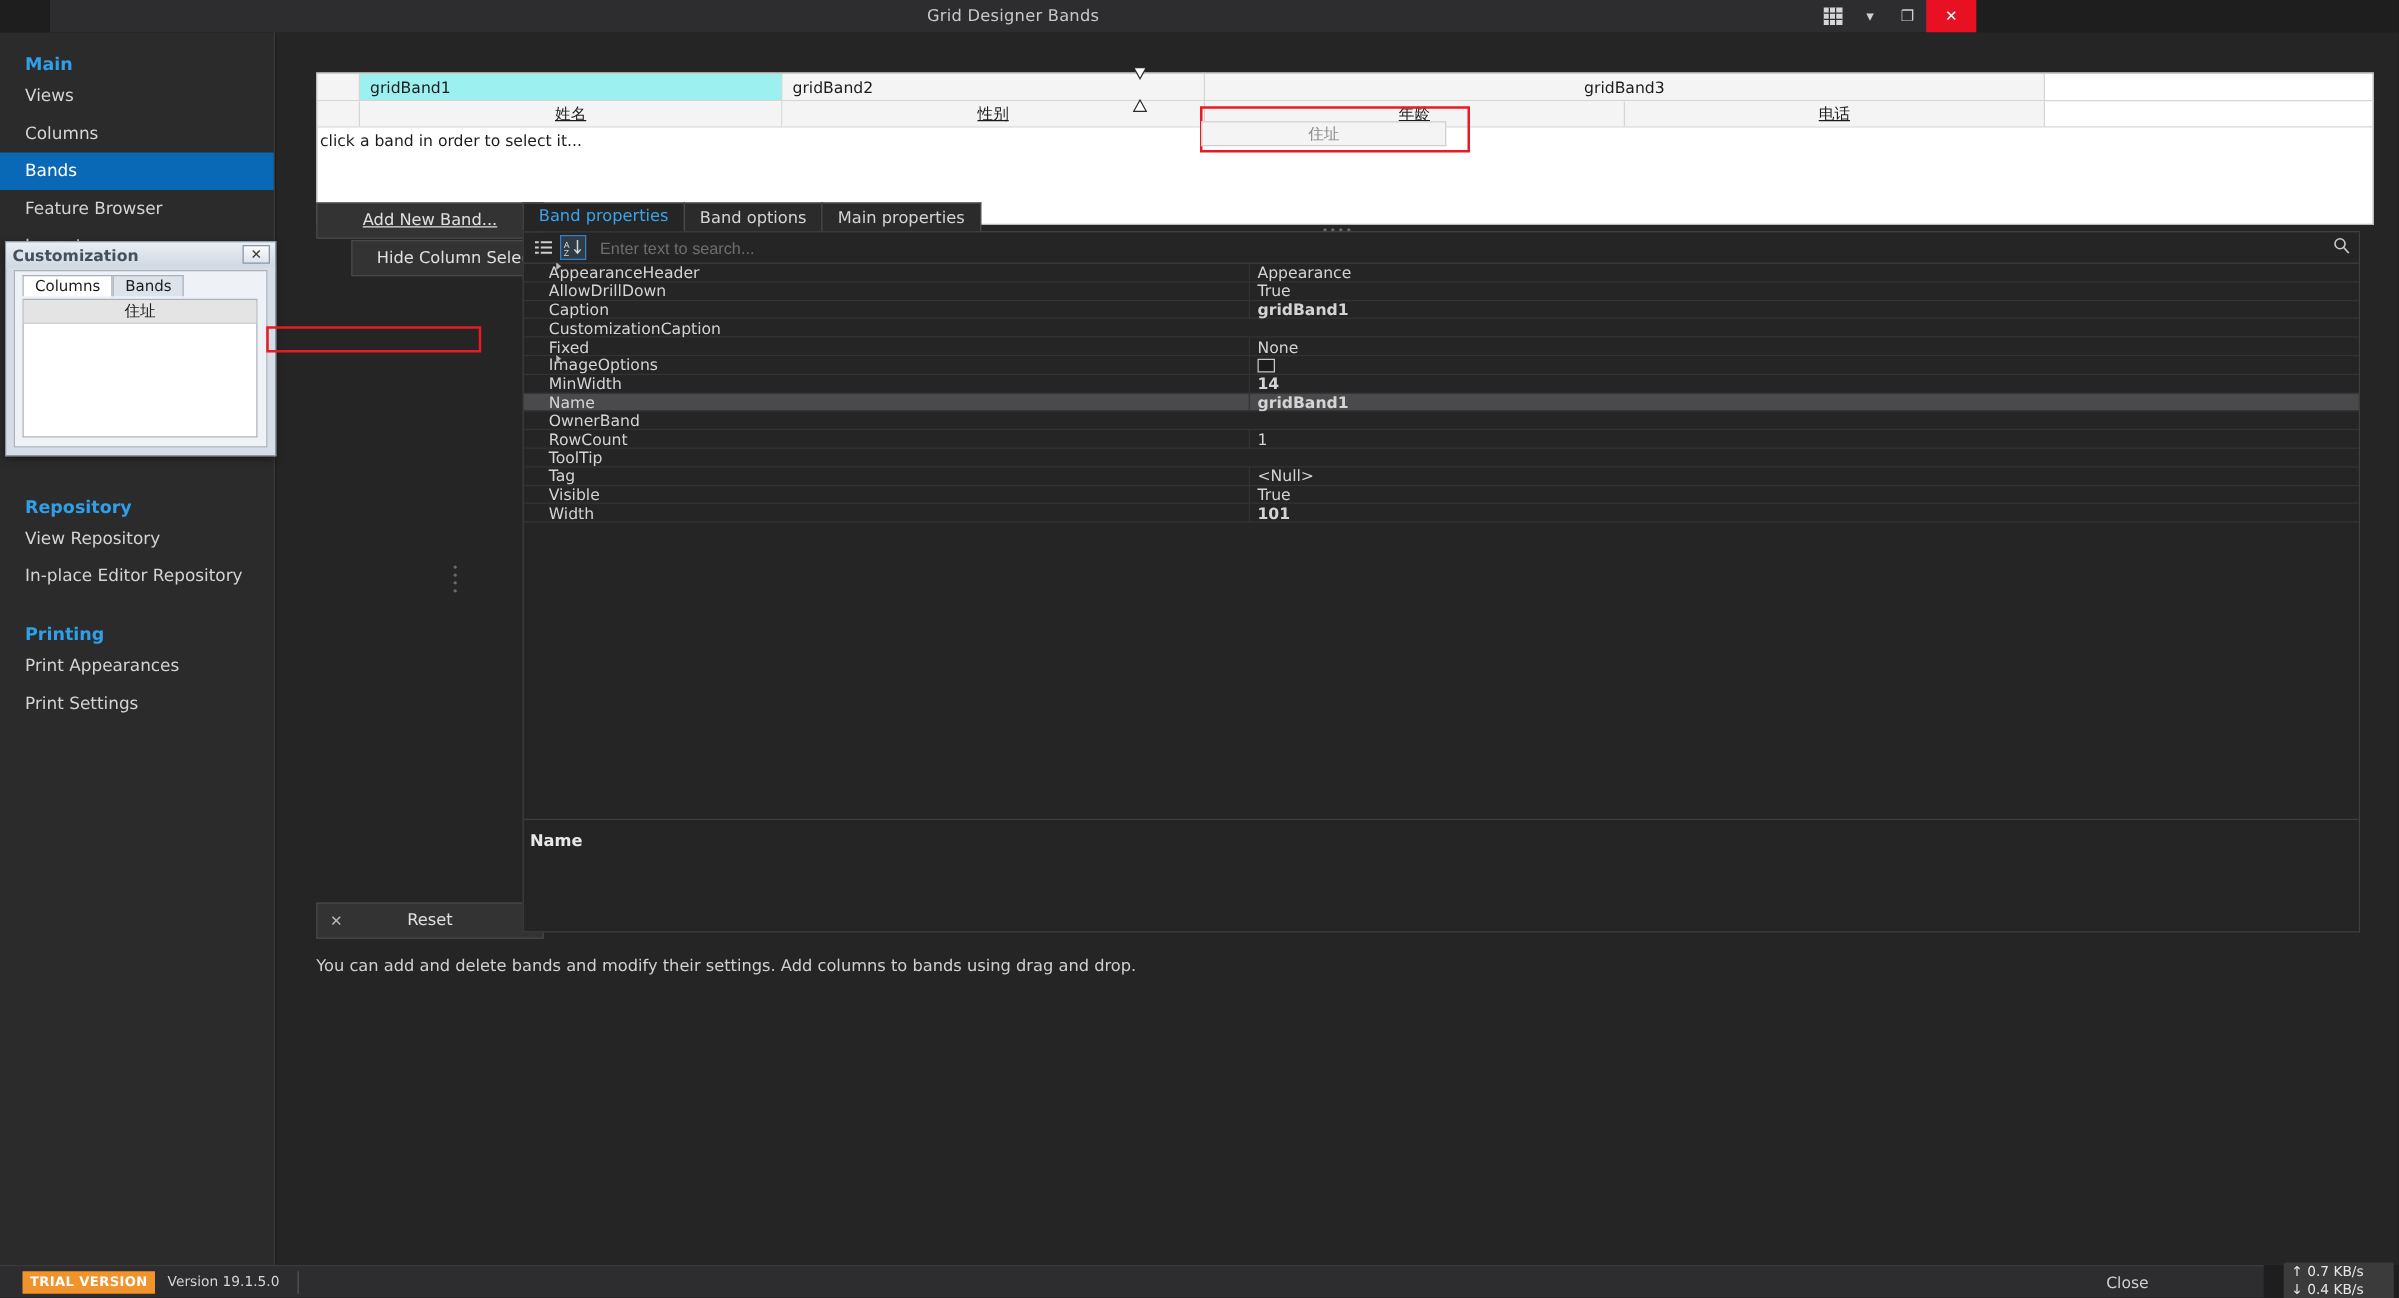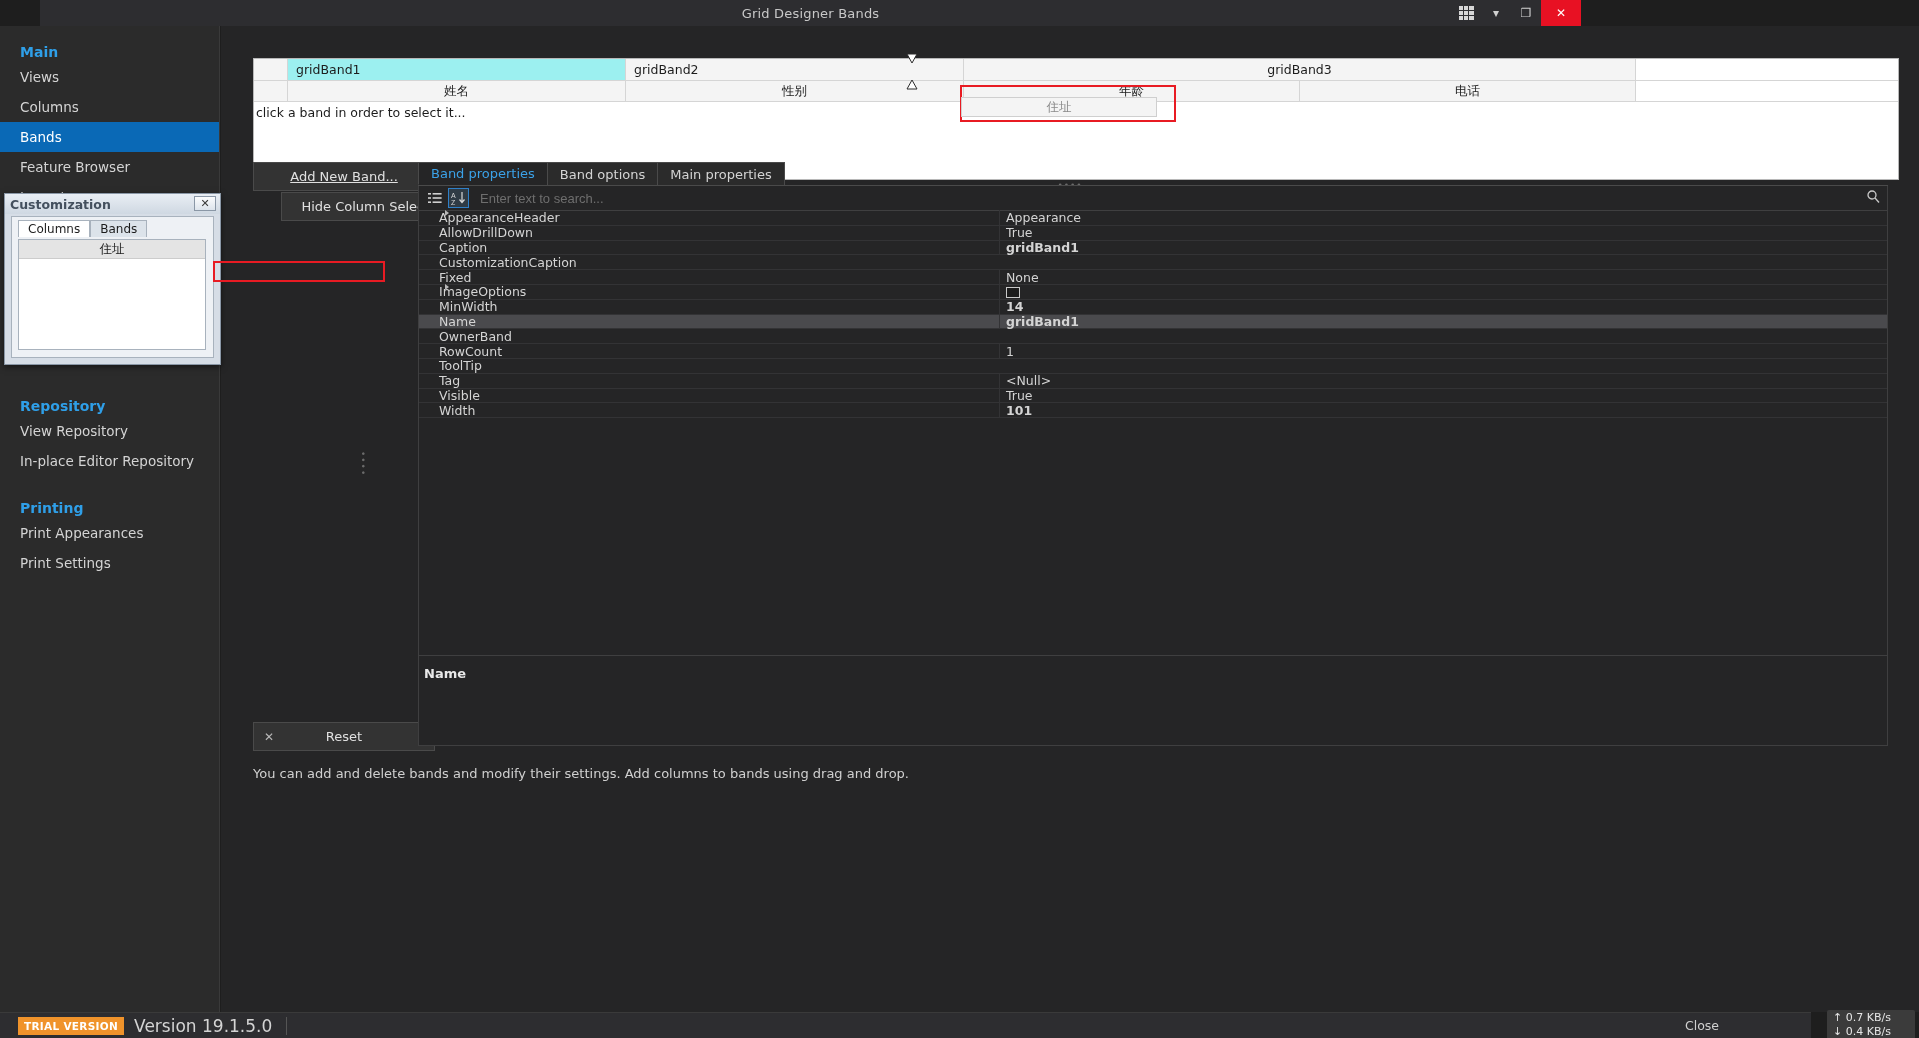--- a/index.html
+++ b/index.html
@@ -84,21 +84,21 @@
     background: #f4f4f4;
     padding-left: 8px;
     overflow: hidden; white-space: nowrap;
   }
   .band-cell.selected { background: #9cf0f0; }
   .col-row { display: flex; height: 21px; width: 100%; border-bottom: 1px solid #d5d5d5; }
   .col-cell {
     border-right: 1px solid #d5d5d5;
     display: flex; align-items: center; justify-content: center;
     font-size: 12.5px; color: #1c1c1c; background: #f4f4f4;
-    overflow: hidden; white-space: nowrap;
+    overflow: hidden; white-space: nowrap; text-decoration: underline;
   }
   #bandHint {
     font-size: 12.5px; color: #1c1c1c;
     padding: 3px 2px 0 2px;
   }
   
   #previewSplit {
     position: absolute; left: 0; top: 155px; width: 1698px; height: 8px;
     display: flex; align-items: center; justify-content: center;
     color: #6b6b6b; font-size: 9px; letter-spacing: 1px;
@@ -271,21 +271,21 @@
   #statusbar {
     position: absolute; left: 0; top: 1012px; width: 1811px; height: 26px;
     background: #2d2d30; border-top: 1px solid #3a3a3a;
     display: flex; align-items: center;
   }
   #trialBadge {
     margin-left: 18px; background: #f0932b; color: #ffffff;
     font-size: 10.5px; font-weight: bold; letter-spacing: .3px;
     padding: 3px 6px;
   }
-  #versionText { margin-left: 10px; color: #d4d4d4; font-size: 17px; }
+  #versionText { margin-left: 10px; color: #d4d4d4; font-size: 11px; }
   #statusDivider { margin-left: 14px; width: 1px; height: 18px; background: #555; }
   #closeBtn {
     position: absolute; right: 92px; color: #d0d0d0; font-size: 12.5px;
   }
   #netWidget {
     position: absolute; right: 4px; top: 1010px;
     width: 88px; height: 30px; background: #3b3b3b;
     color: #e6e6e6; font-size: 11px;
     display: flex; flex-direction: column; justify-content: center;
     padding-left: 6px; line-height: 14px; border-radius: 2px;

